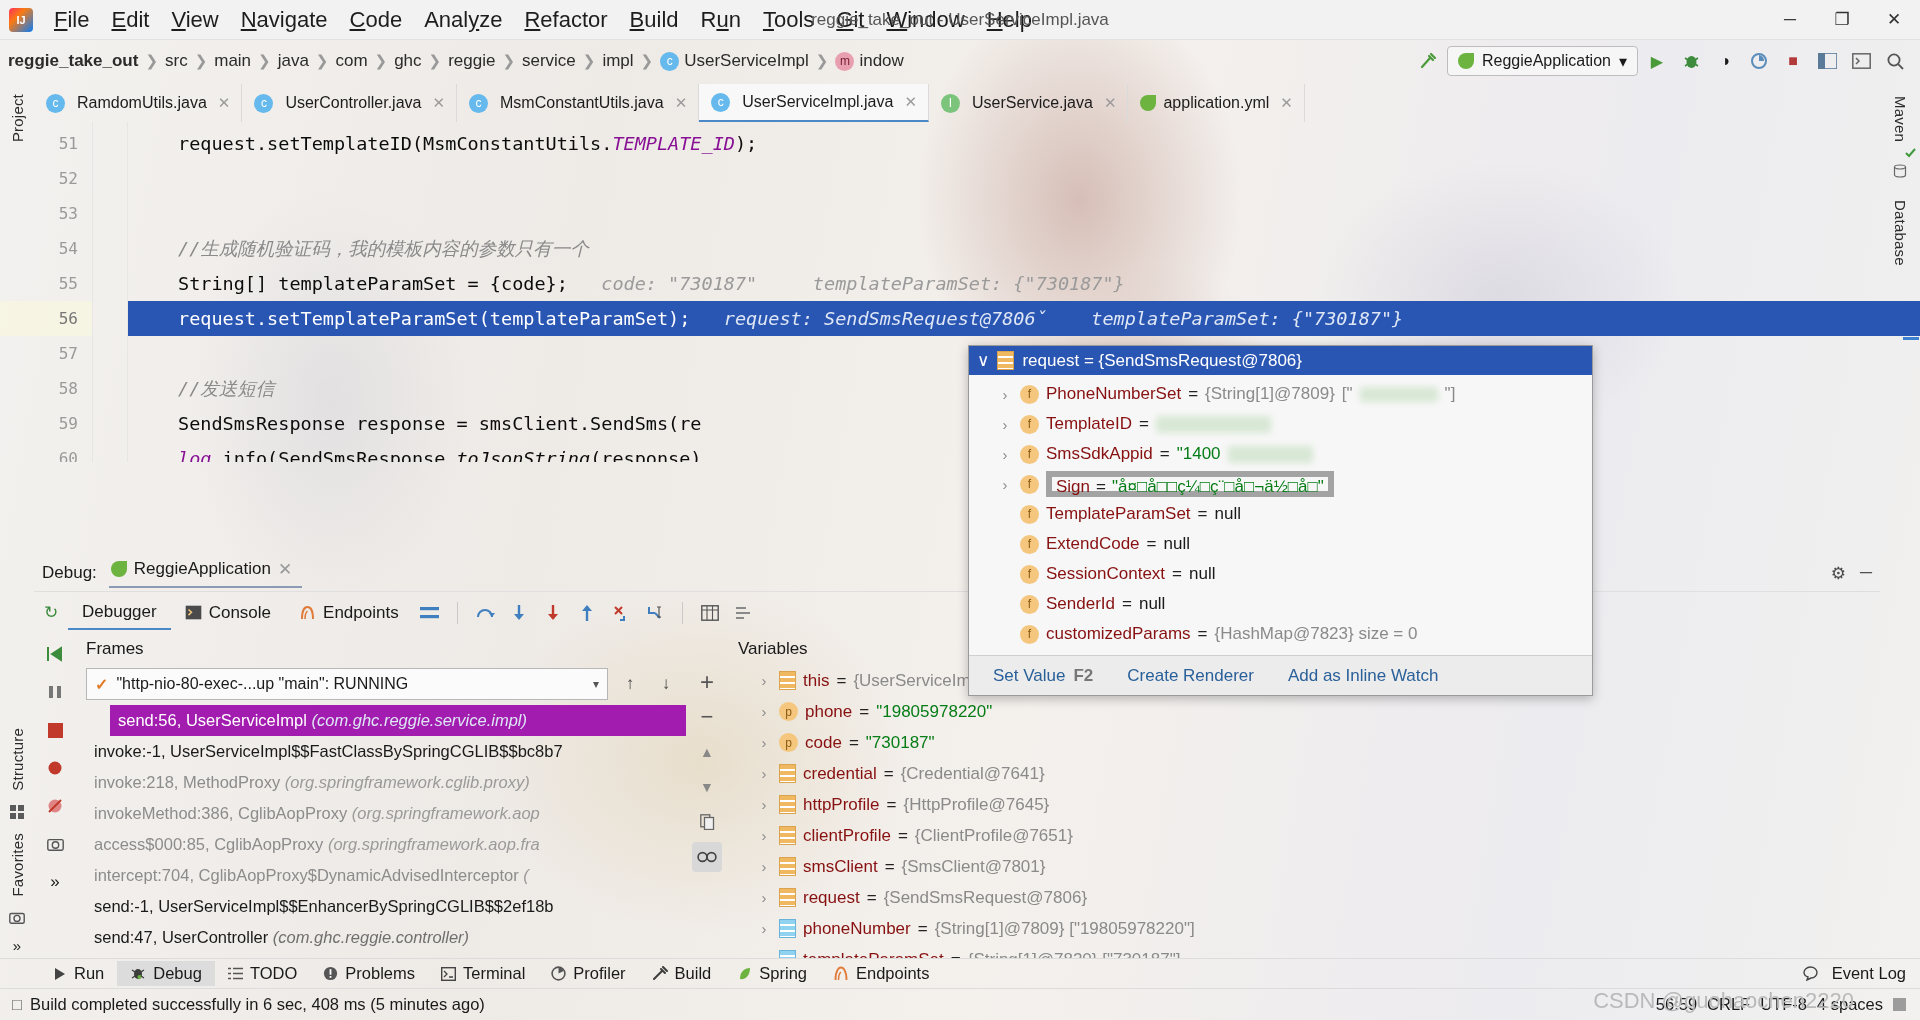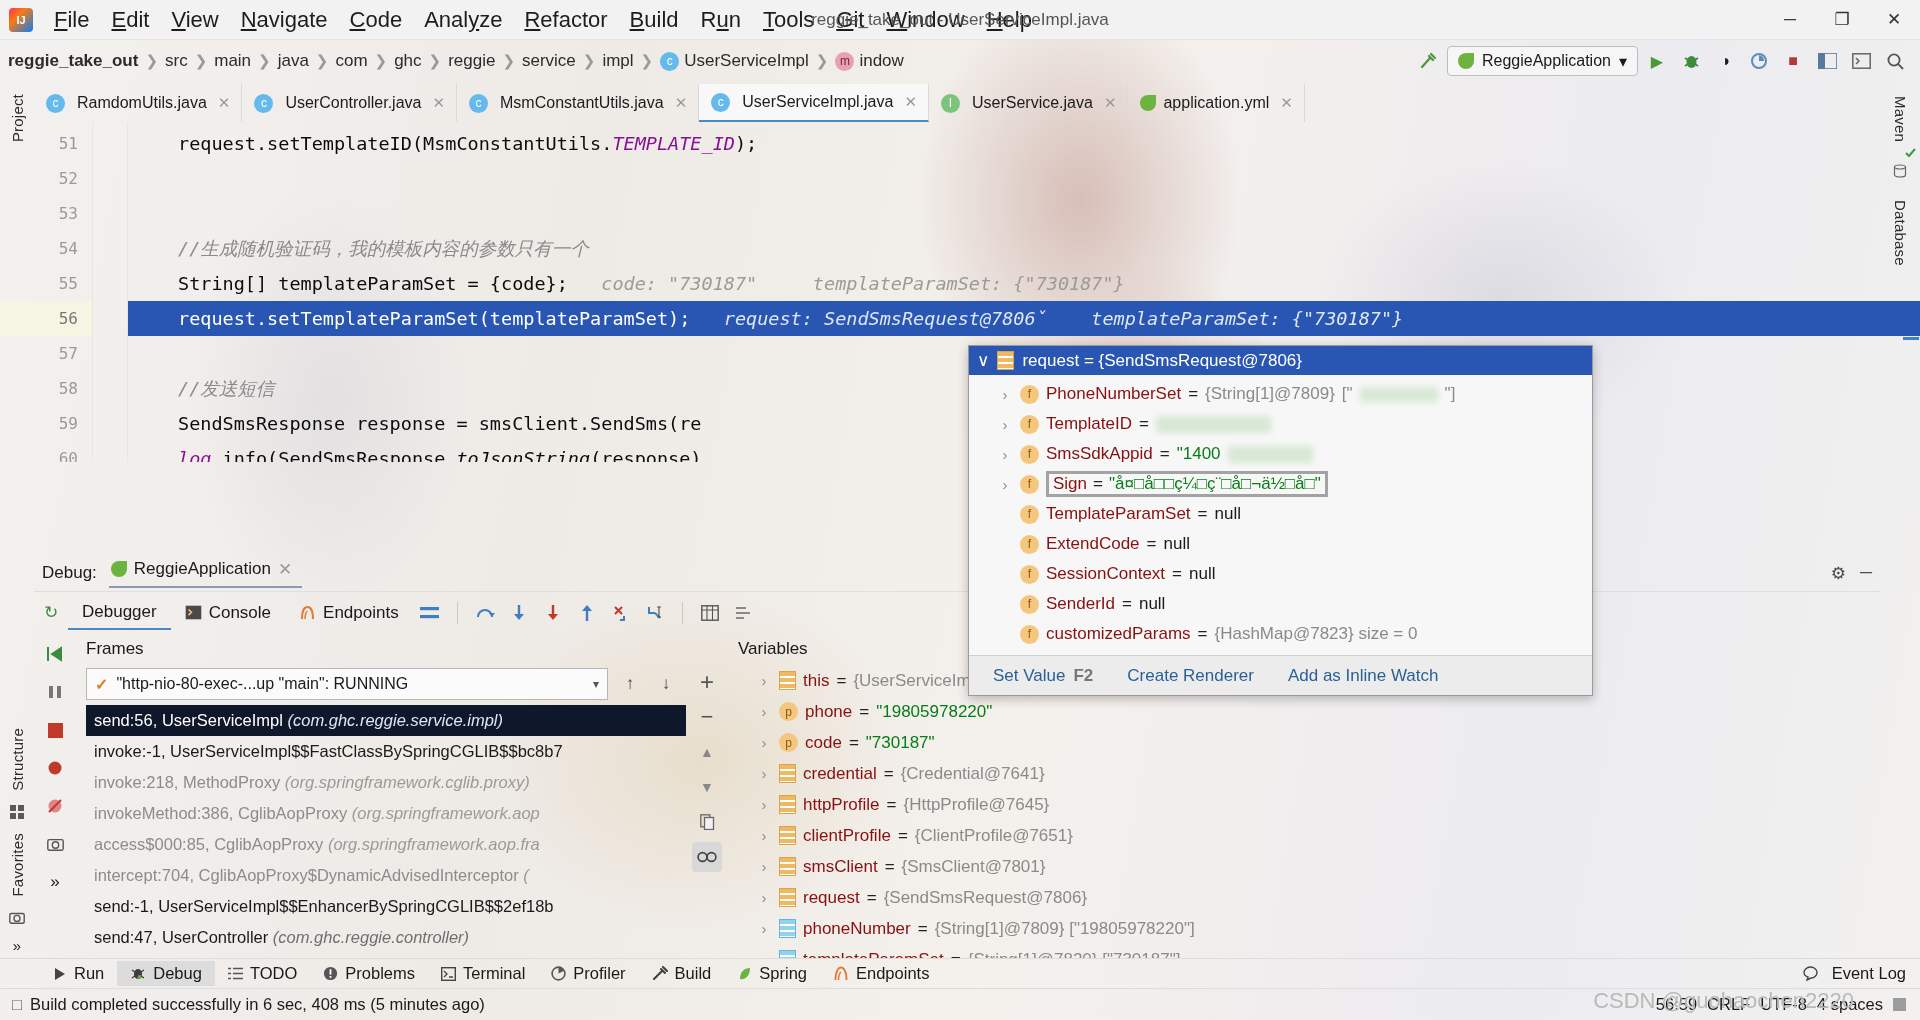--- a/index.html
+++ b/index.html
@@ -97,21 +97,21 @@
   .chev.empty{ visibility:hidden;}
   .ficon{ width:19px;height:19px;border-radius:50%;background:#f5c77e;color:#8a5a12;
     font-size:12px;display:flex;align-items:center;justify-content:center;flex:none;}
   .gicon{ width:17px;height:19px;flex:none;background:
      repeating-linear-gradient(to bottom,#f0b860 0 4px,#fff 4px 6px);border:1px solid #d9a34f;}
   .vname{ color:#871010;}
   .veq{ color:#222; }
   .vval-gray{ color:#8a8a8a;}
   .vval-str{ color:#067d17;}
   .vval-null{ color:#1a1a1a;}
-  .redbox{ border:3px solid #a3a3a3; padding:0 4px; display:flex;align-items:flex-start;
+  .redbox{ border:6px solid #a3a3a3; padding:0 4px; display:flex;align-items:flex-start;
     gap:6px; height:26px; }
   .blurred{ display:inline-block; background:#d8e8d5; color:transparent;
     filter:blur(3px); border-radius:2px;}
   .pop-foot{ border-top:1px solid #cfcfcf; background:#ececec; height:40px;
     display:flex; align-items:center; gap:34px; padding-left:24px; font-size:17px;}
   .link{ color:#2a6099; }
   .shortcut{ color:#777; margin-left:8px;font-weight:bold;}
 
   
   .debugwin{ position:absolute; left:34px; right:40px; top:555px; bottom:62px; z-index:6;}
@@ -129,21 +129,21 @@
   .rail-b{ width:30px;height:30px;display:flex;align-items:center;justify-content:center;font-size:17px;}
   .framespanel{ width:610px; flex:none; display:flex; flex-direction:column;}
   .ph{ height:32px; font-size:17px; display:flex; align-items:center; padding-left:10px;}
   .threadsel{ display:flex; align-items:center; gap:8px; margin:2px 6px 4px 10px; height:34px;}
   .combo{ flex:1; display:flex;align-items:center;gap:8px; border:1px solid #b7b7b7;
     background:#fbfbfb; height:32px; padding:0 8px; font-size:16px;}
   .combo .arrow{ margin-left:auto; color:#555; font-size:12px;}
   .arrbtn{ width:28px;height:30px;display:flex;align-items:center;justify-content:center;font-size:17px;color:#444;}
   .framelist{ flex:1; overflow:hidden; margin-left:10px;}
   .frow{ height:31px; line-height:31px; font-size:16.5px; padding-left:8px; white-space:nowrap; overflow:hidden;}
-  .frow.sel{ background:#0f172a; color:#fff;}
+  .frow.sel{ background:#a21caf; color:#fff;margin-left:24px;}
   .frow .pkg{ font-style:italic; color:#6f6f6f;}
   .frow.sel .pkg{ color:#dfe7f6;}
   .frow.dim{ color:#8c8c8c;}
   .frow.dim .pkg{ color:#9a9a9a;}
   .vsplit{ width:42px; flex:none; display:flex;flex-direction:column;align-items:center;gap:5px;padding-top:34px;}
   .varspanel{ flex:1; display:flex; flex-direction:column; overflow:hidden;}
   .varlist{ flex:1; overflow:hidden; padding-left:6px;}
   .vrow{ height:31px; display:flex; align-items:center; gap:7px; font-size:17px; padding-left:22px; white-space:nowrap;}
   .aicon{ width:17px;height:19px;flex:none;background:
       repeating-linear-gradient(to bottom,#8fd3f0 0 4px,#fff 4px 6px);border:1px solid #6ab4d9;}

